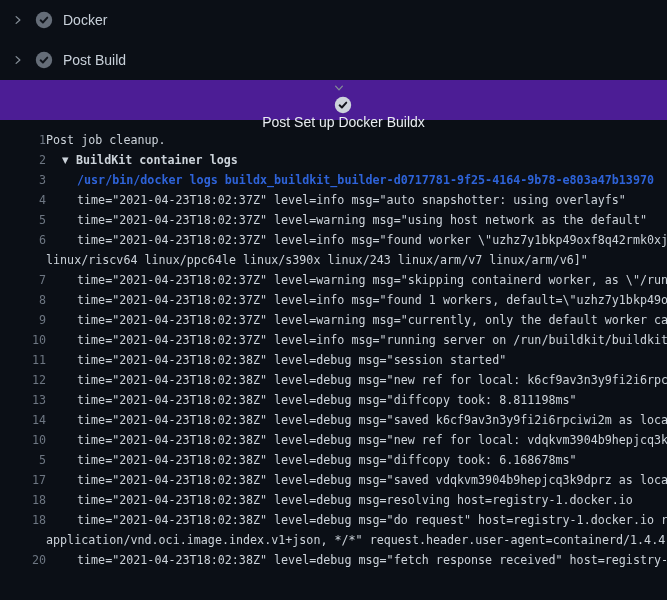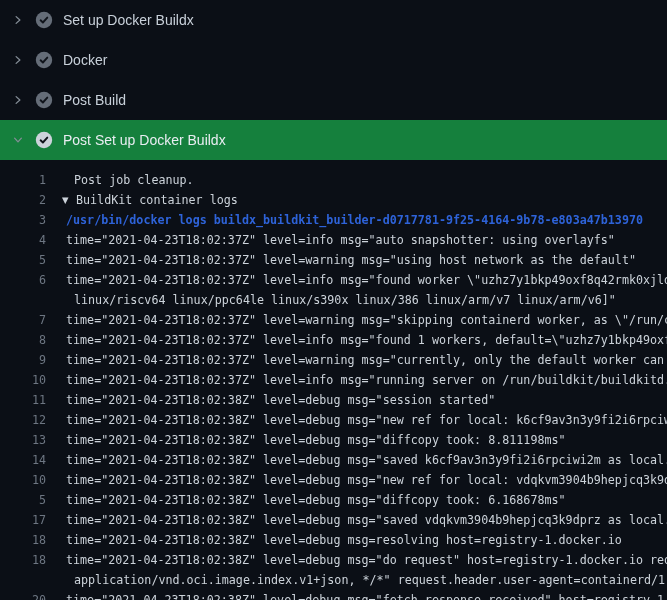--- a/index.html
+++ b/index.html
@@ -7,21 +7,21 @@
     width:667px; height:600px; overflow:hidden;
     background:#0b0f16;
     font-family:"Liberation Sans", sans-serif;
   }
   
   .step-row {
     display:flex; align-items:center;
     height:40px; padding-left:10px;
     cursor:pointer;
   }
-  .step-row.expanded { background:#15803d; }
+  .step-row.expanded { background:#4c1d95;flex-direction:column; }
   .chev {
     width:16px; height:16px; flex:0 0 16px;
     display:flex; align-items:center; justify-content:center;
   }
   .step-row.expanded .chev { transform:rotate(90deg); }
   .check {
     width:18px; height:18px; flex:0 0 18px; margin-left:9px;
     display:flex; align-items:center; justify-content:center;
   }
   .check svg circle { fill:#656d78; }
@@ -38,93 +38,79 @@
     font-size:11.7px;
   }
   .log-line {
     display:flex; height:20px; line-height:20px;
     white-space:pre;
   }
   .ln {
     width:46px; min-width:46px; text-align:right;
     color:#6d7682; cursor:pointer;
   }
-  .txt { margin-left:28px; color:#ccd3da; }
-  .log-line.d1 .txt { margin-left:20px; }
-  .log-line.group .txt { margin-left:0; }
+  .txt { margin-left:0; color:#ccd3da; }
+  .log-line.d1 .txt { margin-left:31px; }
+  .log-line.group .txt { margin-left:0;font-weight:bold; }
   .log-line.cmd .txt { color:#2e63d9; font-weight:bold; }
   .marker {
     margin-left:16px; width:14px; min-width:14px;
     font-family:"DejaVu Sans", sans-serif;
     font-size:8.5px; color:#ccd3da;
     display:inline-block;
   }
 </style>
 </head>
 <body>
 
 <div>
   <div id="step-list">
+
   <div class="step-row">
     <span class="chev">
       <svg width="12" height="12" viewBox="0 0 16 16">
         <path d="M5.5 3.5 L10.5 8 L5.5 12.5" fill="none" stroke="#848d97" stroke-width="1.7" stroke-linecap="round" stroke-linejoin="round"></path>
       </svg>
     </span>
     <span class="check">
       <svg width="18" height="18" viewBox="0 0 18 18">
         <circle cx="9" cy="9" r="8.2"></circle>
         <path d="M5.6 9.3 L7.9 11.5 L12.3 6.6" fill="none" stroke="#10141b" stroke-width="1.9" stroke-linecap="round" stroke-linejoin="round"></path>
       </svg>
     </span>
-    <span class="step-label">Set up Docker Buildx</span>
+    <span class="step-label">Docker</span>
   </div>
 
   <div class="step-row">
     <span class="chev">
       <svg width="12" height="12" viewBox="0 0 16 16">
         <path d="M5.5 3.5 L10.5 8 L5.5 12.5" fill="none" stroke="#848d97" stroke-width="1.7" stroke-linecap="round" stroke-linejoin="round"></path>
       </svg>
     </span>
     <span class="check">
       <svg width="18" height="18" viewBox="0 0 18 18">
         <circle cx="9" cy="9" r="8.2"></circle>
         <path d="M5.6 9.3 L7.9 11.5 L12.3 6.6" fill="none" stroke="#10141b" stroke-width="1.9" stroke-linecap="round" stroke-linejoin="round"></path>
       </svg>
     </span>
-    <span class="step-label">Docker</span>
-  </div>
-
-  <div class="step-row">
+    <span class="step-label">Post Build</span>
+  </div>
+
+  <div class="step-row expanded">
     <span class="chev">
       <svg width="12" height="12" viewBox="0 0 16 16">
         <path d="M5.5 3.5 L10.5 8 L5.5 12.5" fill="none" stroke="#848d97" stroke-width="1.7" stroke-linecap="round" stroke-linejoin="round"></path>
       </svg>
     </span>
     <span class="check">
       <svg width="18" height="18" viewBox="0 0 18 18">
         <circle cx="9" cy="9" r="8.2"></circle>
         <path d="M5.6 9.3 L7.9 11.5 L12.3 6.6" fill="none" stroke="#10141b" stroke-width="1.9" stroke-linecap="round" stroke-linejoin="round"></path>
       </svg>
     </span>
-    <span class="step-label">Post Build</span>
-  </div>
-
-  <div class="step-row expanded">
-    <span class="chev">
-      <svg width="12" height="12" viewBox="0 0 16 16">
-        <path d="M5.5 3.5 L10.5 8 L5.5 12.5" fill="none" stroke="#848d97" stroke-width="1.7" stroke-linecap="round" stroke-linejoin="round"></path>
-      </svg>
-    </span>
-    <span class="check">
-      <svg width="18" height="18" viewBox="0 0 18 18">
-        <circle cx="9" cy="9" r="8.2"></circle>
-        <path d="M5.6 9.3 L7.9 11.5 L12.3 6.6" fill="none" stroke="#10141b" stroke-width="1.9" stroke-linecap="round" stroke-linejoin="round"></path>
-      </svg>
-    </span>
     <span class="step-label">Post Set up Docker Buildx</span>
   </div>
 </div>
   <div class="log" id="log-section">
   <div class="log-line d0">
     <span class="ln">1</span>
     
     <span class="txt">Post job cleanup.</span>
   </div>
 
@@ -154,21 +140,21 @@
 
   <div class="log-line d1">
     <span class="ln">6</span>
     
     <span class="txt">time="2021-04-23T18:02:37Z" level=info msg="found worker \"uzhz7y1bkp49oxf8q42rmk0xjld\", labels=map[</span>
   </div>
 
   <div class="log-line d0 cont">
     <span class="ln"></span>
     
-    <span class="txt">linux/riscv64 linux/ppc64le linux/s390x linux/386 linux/arm/v7 linux/arm/v6]"</span>
+    <span class="txt">linux/riscv64 linux/ppc64le linux/s390x linux/243 linux/arm/v7 linux/arm/v6]"</span>
   </div>
 
   <div class="log-line d1">
     <span class="ln">7</span>
     
     <span class="txt">time="2021-04-23T18:02:37Z" level=warning msg="skipping containerd worker, as \"/run/containerd"</span>
   </div>
 
   <div class="log-line d1">
     <span class="ln">8</span>

